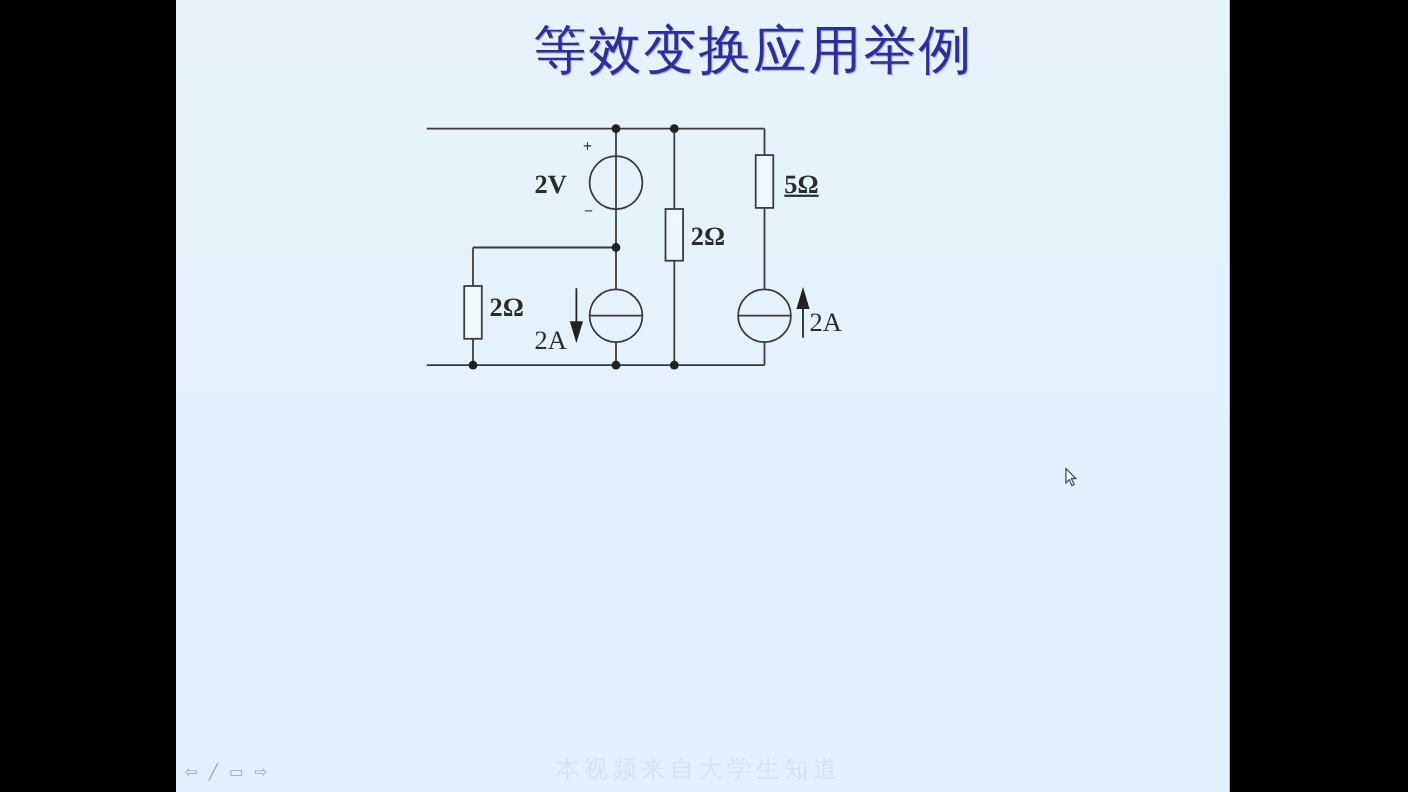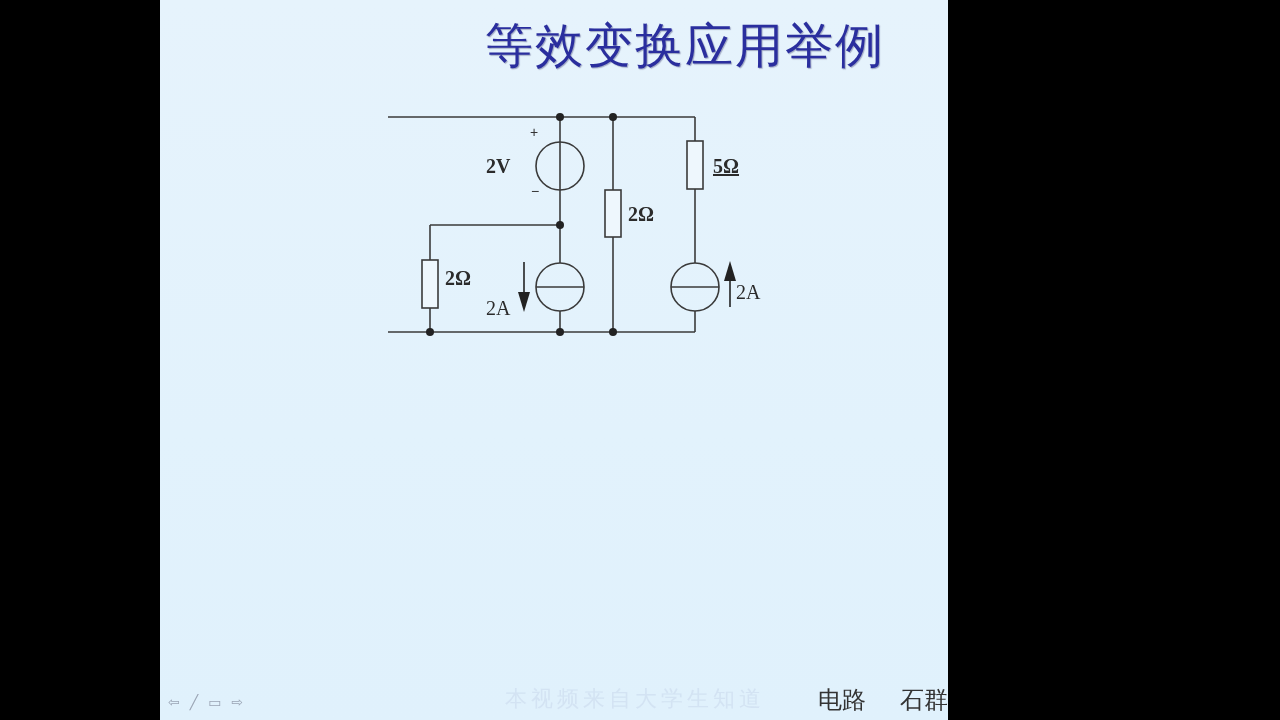--- a/index.html
+++ b/index.html
@@ -2,33 +2,33 @@
 <html><head>
 <meta charset="utf-8">
 <style>
   html, body { margin: 0; padding: 0; }
   body {
     width: 1280px; height: 720px; background: #000000;
     position: relative; overflow: hidden;
     font-family: "Liberation Serif", serif;
   }
   .slide {
-    position: absolute; left: 160px; top: 0; width: 788px; height: 720px;
+    position: absolute; left: 160px; top: 0; width: 958px; height: 720px;
     background: linear-gradient(180deg, #e6f3fc 0%, #e2f2fc 60%, #e0f1fc 100%);
     overflow: hidden;
   }
   .title {
     position: absolute; left: 0; top: 14px; width: 1050px; text-align: center;
     font-family: "DejaVu Serif", serif; font-size: 48px; letter-spacing: 2px;
     color: #2a2e9e; text-shadow: 1px 1px 1px rgba(30,30,90,0.35);
   }
   .circuit { position: absolute; left: 0; top: 0; }
   .lbl {
     position: absolute; font-family: "Liberation Serif", serif;
-    font-size: 20px; color: #2b2b2b; line-height: 1;
+    font-size: 24px; color: #2b2b2b; line-height: 1;
   }
   .lbl.bold { font-weight: bold; }
   .sign { position: absolute; font-family: "Liberation Sans", sans-serif; font-size: 14px; color: #333; }
   .nav {
     position: absolute; left: 8px; bottom: 10px; display: flex; gap: 10px;
     align-items: center; color: #9aa4b4; font-size: 14px;
     font-family: "DejaVu Sans", sans-serif;
   }
   .nav span { cursor: pointer; }
   .watermark {
@@ -116,20 +116,17 @@
 
   <div class="nav">
     <span>⇦</span>
     <span>╱</span>
     <span>▭</span>
     <span>⇨</span>
   </div>
 
   <div class="watermark">本视频来自大学生知道</div>
 
-  <div class="footer">
-    <span class="course">电路</span><span>石群</span>
-  </div>
 
   <svg class="cursor" width="12" height="18" viewBox="0 0 12 18">
     <path d="M1 1 L1 14 L4 11 L6.5 16.5 L8.5 15.5 L6 10 L10 10 Z" fill="#fff" stroke="#44506a" stroke-width="1.2"></path>
   </svg>
 </div>
 
 </body></html>

